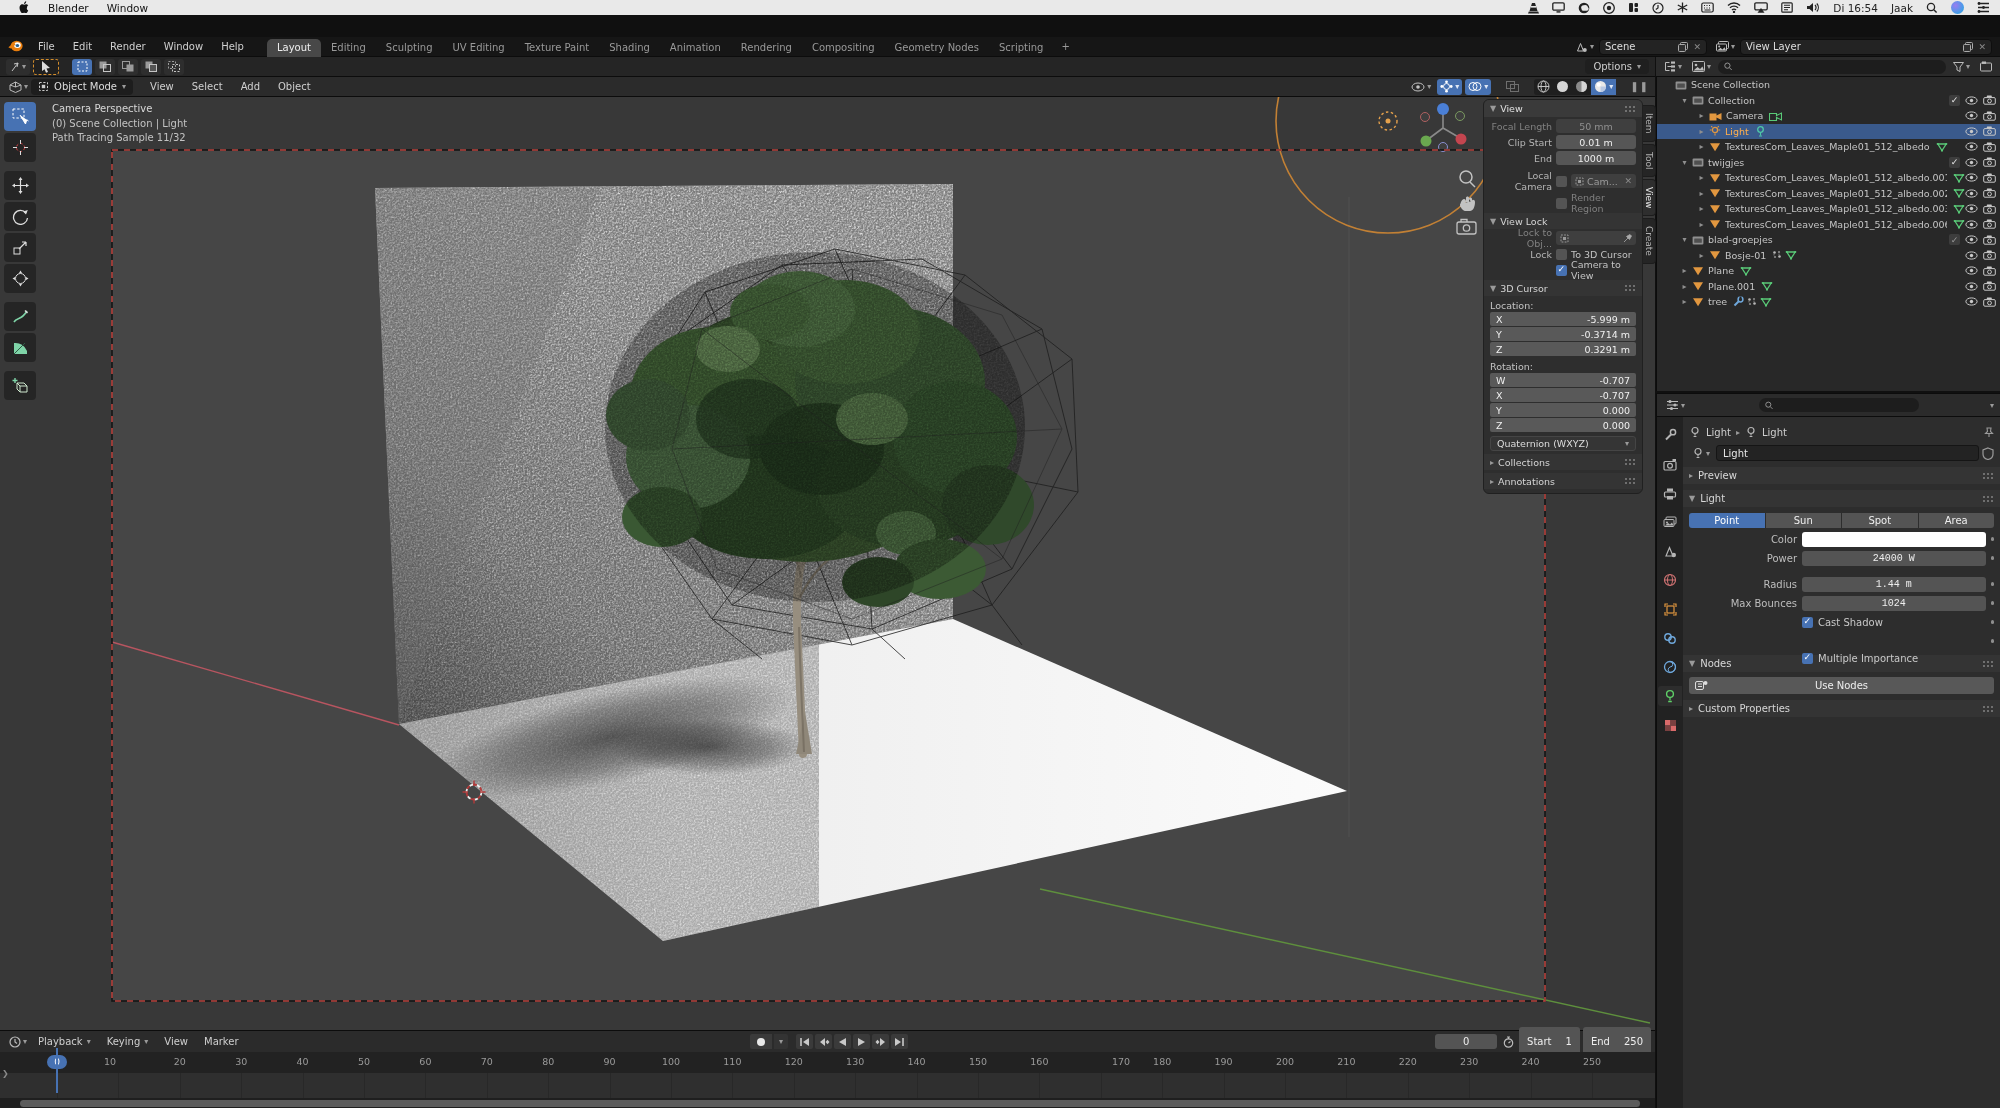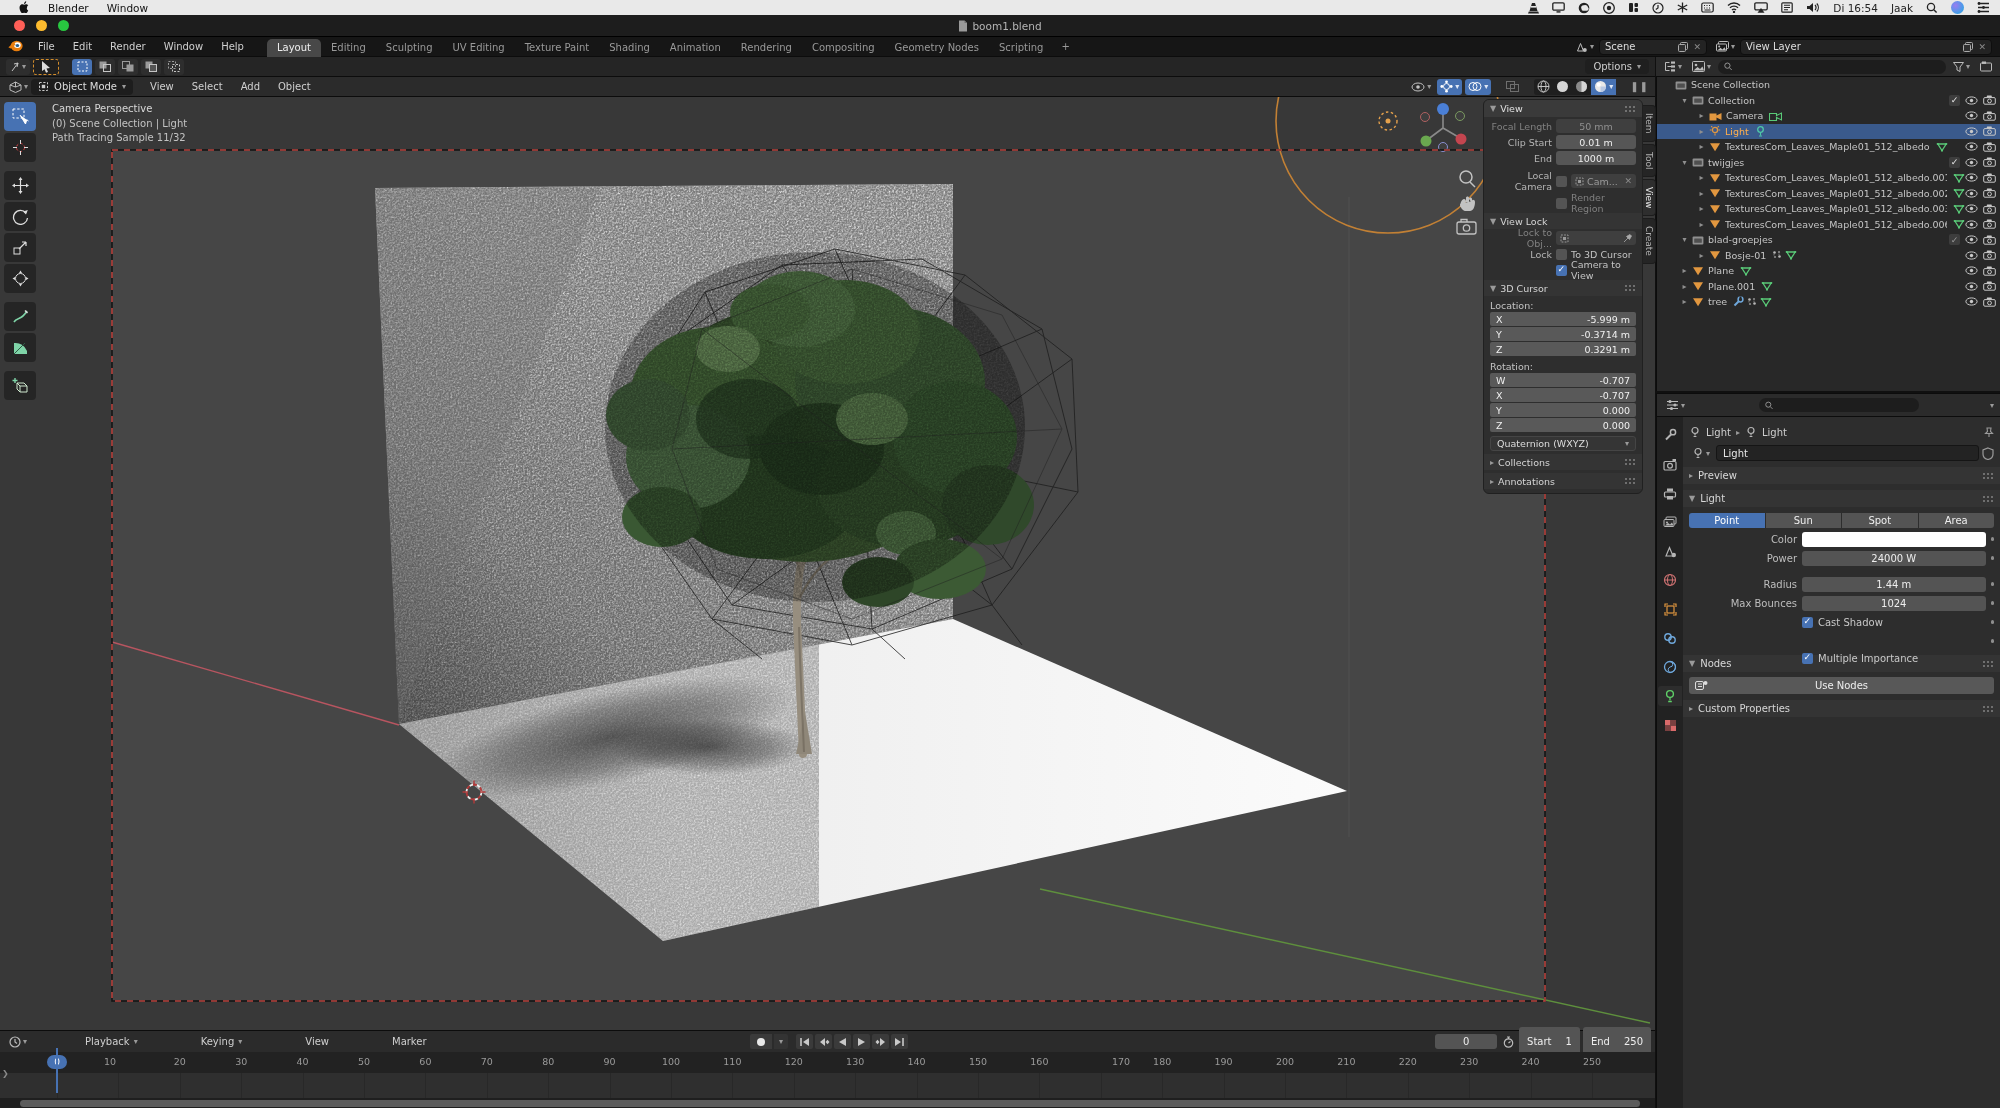--- a/index.html
+++ b/index.html
@@ -130,40 +130,40 @@
                   padding:0 6px; gap:6px; }
   #props-tabs { left:1656px; top:417px; width:27px; height:691px; background:#222;
                 border-left:1px solid #0c0c0c; display:flex; flex-direction:column; align-items:center;
                 padding-top:8px; gap:9px; }
   .ptab { width:24px; height:20px; display:flex; align-items:center; justify-content:center; border-radius:3px 0 0 3px; }
   .ptab.active { background:#2d2d2d; }
   #props-content { left:1683px; top:417px; width:317px; height:691px; background:#2d2d2d; padding:6px 6px 0; }
   .pc-row { display:flex; align-items:center; height:16px; margin-top:3px; gap:5px; }
   .pc-label { width:108px; text-align:right; color:#bdbdbd; flex:none; }
   .pc-field { flex:1; background:#545454; border-radius:3px; height:15px; display:flex; align-items:center;
-              justify-content:center; color:#eee; }
+              justify-content:center; color:#eee;font-family:Liberation Mono, monospace; }
   .kdot { width:3.5px; height:3.5px; border-radius:50%; background:#8e8e8e; flex:none; }
   .sect { background:#343434; height:17px; display:flex; align-items:center; gap:5px; padding:0 6px;
           margin:6px -6px 0; color:#d8d8d8; }
   #light-types { display:flex; margin-top:6px; border-radius:3px; overflow:hidden; gap:1px; }
   #light-types .lt { flex:1; height:15px; background:#545454; color:#eee; display:flex;
                      align-items:center; justify-content:center; }
   #light-types .lt.active { background:#4772b3; color:#fff; }
   #use-nodes { margin-top:5px; background:#585858; border-radius:3px; height:17px; display:flex;
                align-items:center; justify-content:center; gap:6px; color:#eee; position:relative; }
   #use-nodes svg { position:absolute; left:6px; }
   .crumb { display:flex; align-items:center; gap:5px; color:#cfcfcf; height:18px; }
   #id-row { display:flex; align-items:center; gap:3px; margin-top:4px; }
   #id-name { flex:1; background:#232323; border:1px solid #151515; border-radius:3px; height:16px;
              display:flex; align-items:center; padding:0 6px; color:#e5e5e5; }
 
   
   #timeline { left:0; top:1030px; width:1655px; height:78px; background:#262626; border-top:1px solid #0c0c0c; }
   #tl-header { height:21px; background:#2b2b2b; display:flex; align-items:center; padding:0 6px; position:relative; }
-  .tl-menu { padding:0 8px; color:#cfcfcf; display:flex; gap:4px; align-items:center;margin-left:47px; }
+  .tl-menu { padding:0 8px; color:#cfcfcf; display:flex; gap:4px; align-items:center; }
   #tl-transport { position:absolute; left:750px; display:flex; gap:2px; align-items:center; }
   .tp-btn { width:17px; height:15px; background:#3a3a3a; border-radius:2px; display:flex;
             align-items:center; justify-content:center; }
   #rec-btn { width:22px; height:15px; background:#3a3a3a; border-radius:2px 0 0 2px; display:flex;
              align-items:center; justify-content:center; }
   #rec-drop { width:14px; height:15px; background:#333; border-radius:0 2px 2px 0; display:flex;
               align-items:center; justify-content:center; margin-right:6px; }
   #tl-fields { position:absolute; right:4px; display:flex; gap:3px; align-items:center; }
   .tl-num-field { background:#545454; border-radius:3px; height:15px; display:flex; align-items:center;
                   justify-content:center; color:#eee; }
@@ -284,33 +284,20 @@
           <svg width="13" height="11" viewBox="0 0 13 11">
             <path d="M1 1.5 h11 M1 5.5 h11 M1 9.5 h11" stroke="#222" stroke-width="1.4"></path>
             <circle cx="2" cy="1.5" r="1.4" fill="#222"></circle>
             <circle cx="6.5" cy="5.5" r="1.4" fill="#222"></circle>
             <circle cx="2" cy="9.5" r="1.4" fill="#222"></circle>
           </svg>
         </span>
     </div>
   </div>
 
-  <div id="title-bar" class="abs">
-    <span id="traffic" class="abs">
-      <span class="tl" style="background:#ff5f57"></span>
-      <span class="tl" style="background:#febc2e"></span>
-      <span class="tl" style="background:#28c840"></span>
-    </span>
-    <div id="win-title">
-      <svg width="10" height="12" viewBox="0 0 10 12">
-          <path d="M1 .5 h5.5 L9 3 v8.5 H1 Z" fill="#9a9a9a"></path>
-          <path d="M6.5 .5 L9 3 H6.5 Z" fill="#6e6e6e"></path>
-        </svg><span>boom1.blend</span>
-    </div>
-  </div>
 
   <div id="topbar" class="abs">
     <span style="padding:0 6px 0 8px;">
       <svg width="15" height="12" viewBox="0 0 15 12">
           <ellipse cx="8.6" cy="6" rx="6" ry="5.2" fill="#e87d0d"></ellipse>
           <ellipse cx="9.4" cy="5.1" rx="3.4" ry="2.9" fill="#fff"></ellipse>
           <ellipse cx="9.4" cy="5.6" rx="1.8" ry="1.5" fill="#2b5f8a"></ellipse>
           <path d="M.4 7.2 L6 2.8 l1.6 1.8 L2.6 8.6 Z" fill="#e87d0d"></path>
         </svg>
     </span>

